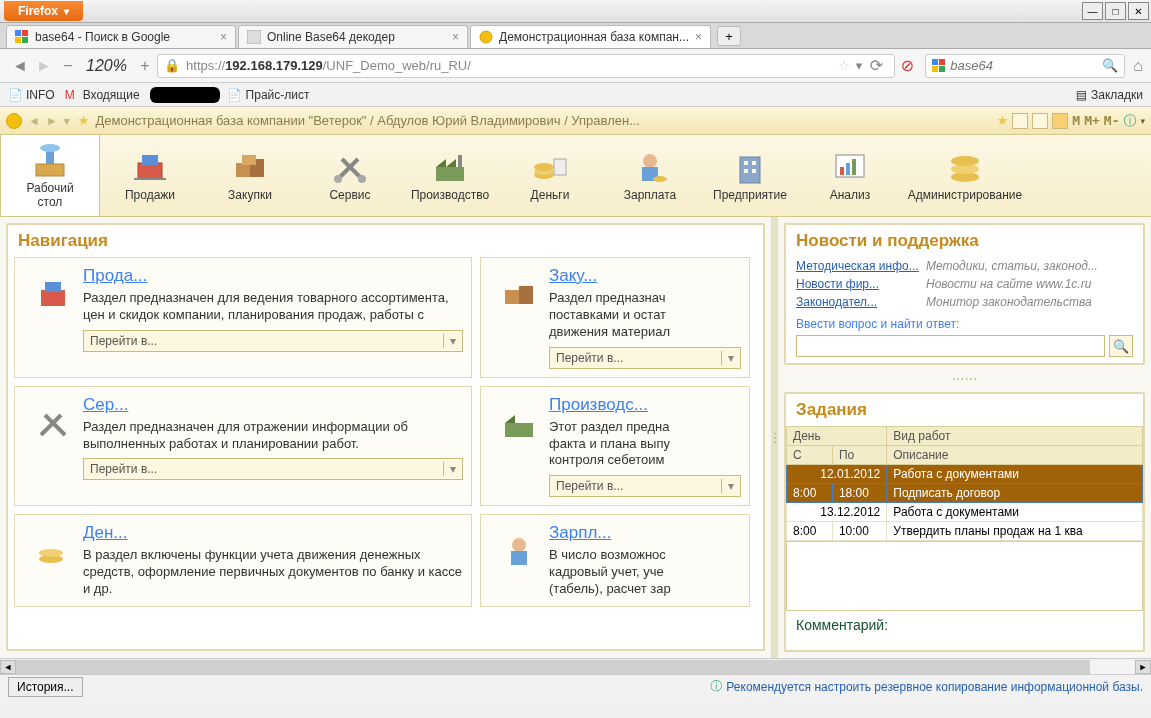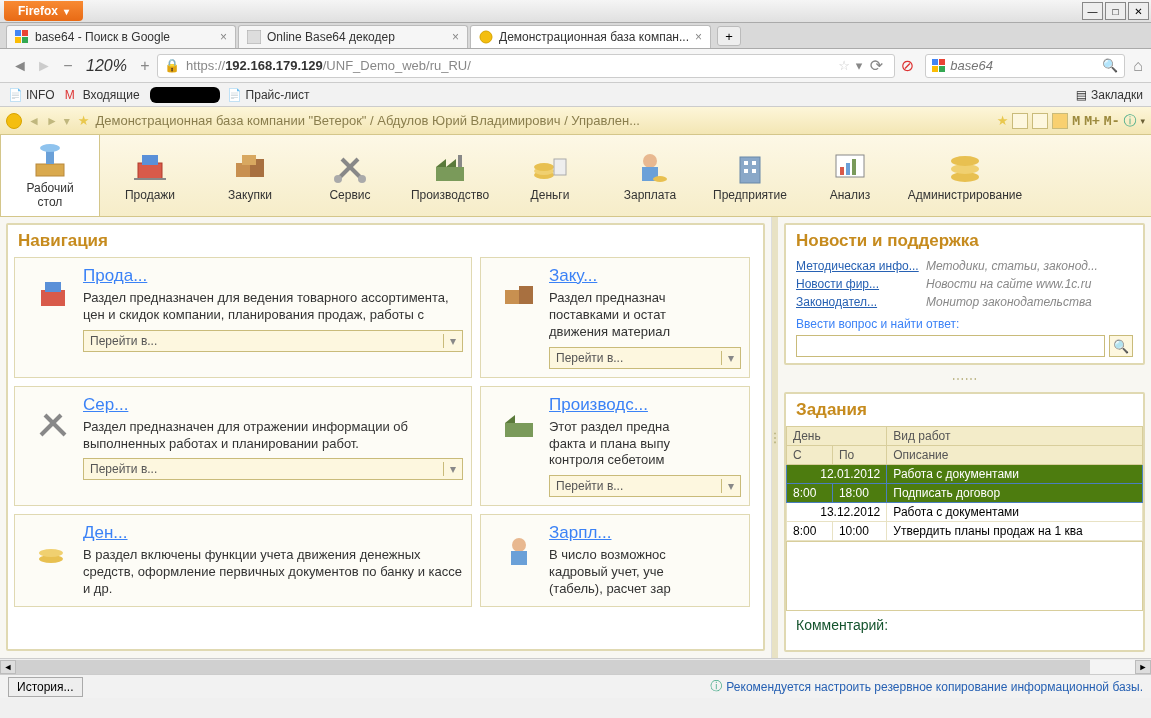--- a/index.html
+++ b/index.html
@@ -83,21 +83,21 @@
 .newsrow a { color:#2761b3; text-decoration:underline; width:130px; flex-shrink:0; }
 .newsrow .d { color:#888;font-style:italic; }
 .searchq { padding:6px 10px; }
 .searchq .lbl { font-size:12px; color:#3b82f6; margin-bottom:4px; }
 .searchq .row { display:flex; }
 .searchq input { flex:1; height:22px; border:1px solid #c9bb7a; padding:0 4px; }
 .searchq .btn { width:24px; height:22px; border:1px solid #c9bb7a; margin-left:4px; background:#fdf7df; display:flex; align-items:center; justify-content:center; }
 .tasktable { font-size:12px; border-collapse:collapse; width:100%; }
 .tasktable th { background:#f3ecc9; border:1px solid #d8ce9c; font-weight:normal; text-align:left; padding:2px 6px; color:#555; }
 .tasktable td { border:1px solid #e8e2c4; padding:2px 6px; }
-.tasktable tr.sel td { background:#4d7c0f; color:#fff; border-color:#4a7ec0; }
+.tasktable tr.sel td { background:#a16207; color:#fff; border-color:#4a7ec0; }
 .taskspace { height:70px; background:#fff; border:1px solid #d8ce9c; }
 .comment { padding:6px 10px; font-size:14px; color:#14532d; }
 
 
 .hscroll { height:16px; background:#eee; border-top:1px solid #ccc; display:flex; align-items:center; }
 .hscroll .arrow { width:16px; height:14px; background:#ddd; border:1px solid #bbb; display:flex; align-items:center; justify-content:center; font-size:9px; }
 .hscroll .track { flex:1; background:#f4f4f4; height:14px; position:relative; }
 .hscroll .thumb { position:absolute; left:0; width:96%; height:100%; background:#d0d0d0; }
 
 

